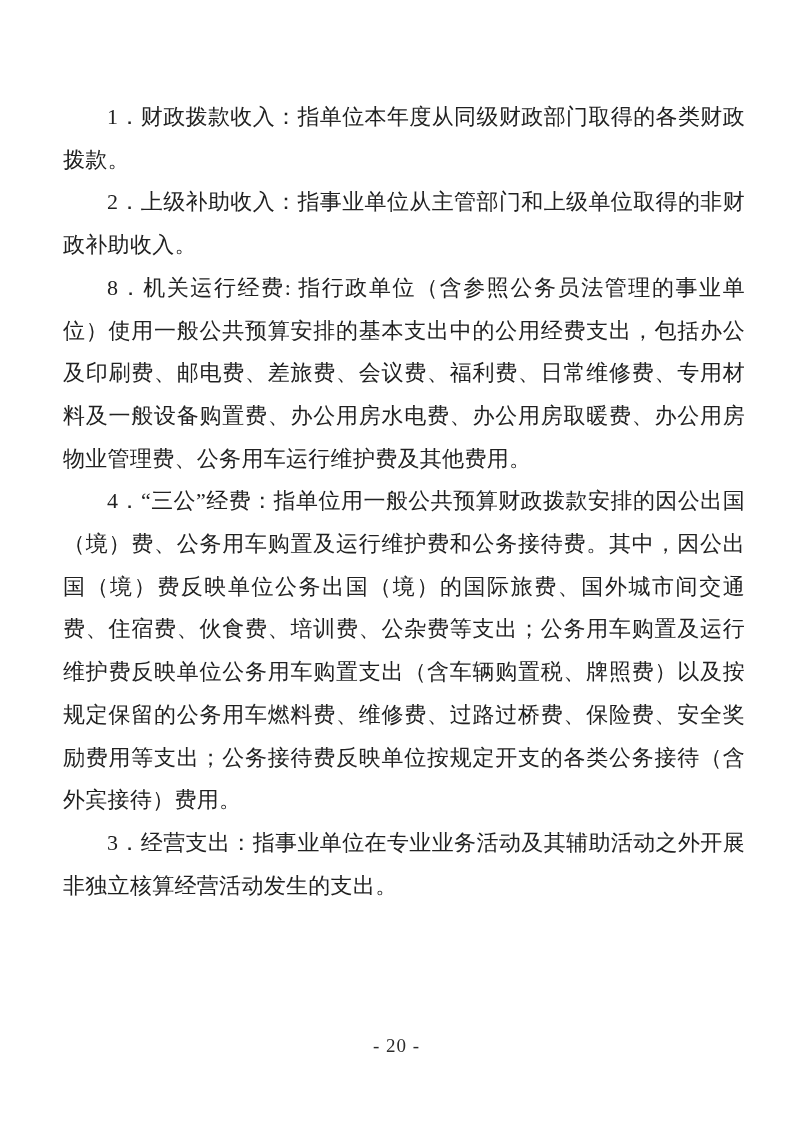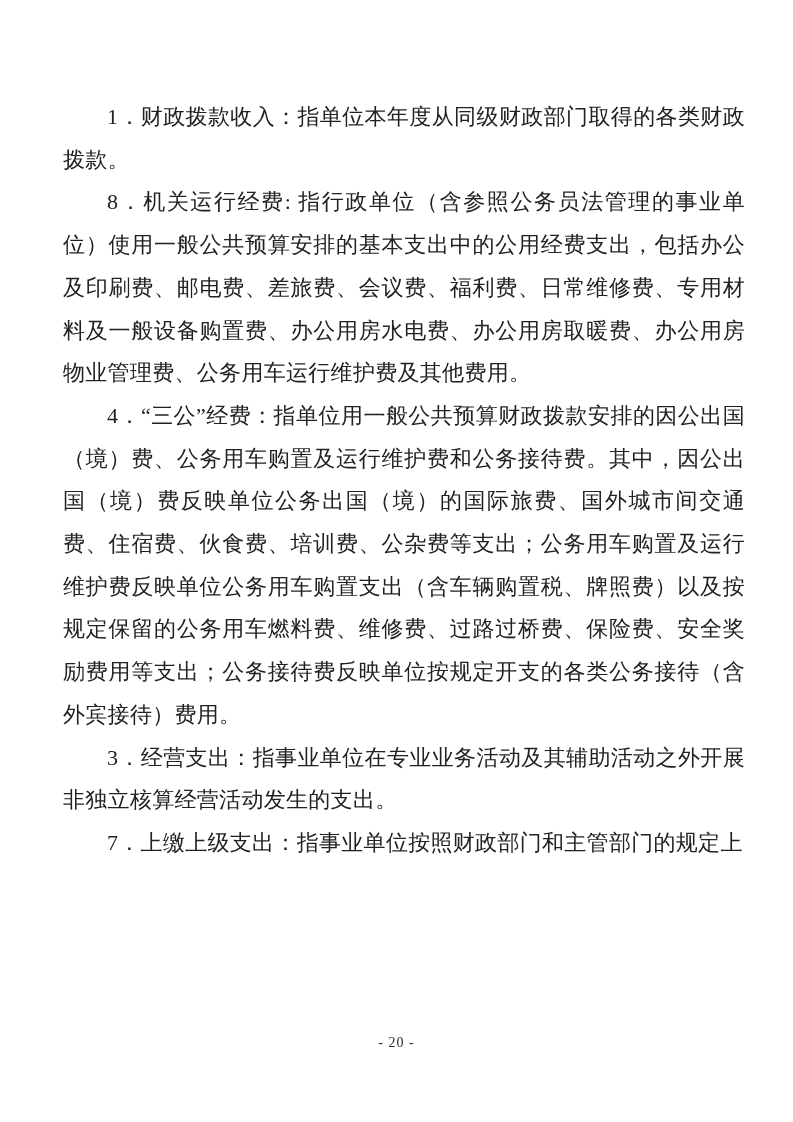--- a/index.html
+++ b/index.html
@@ -34,33 +34,33 @@
       margin: 0;
       padding: 0;
       text-indent: 2em;
     }
     .footer {
       position: absolute;
       left: 0;
       top: 1035px;
       width: 100%;
       text-align: center;
-      font-size: 14px;
+      font-size: 19px;
       color: #2b2b2b;
       letter-spacing: 1px;
       font-family: "Liberation Serif", "DejaVu Serif", serif;
     }
   </style>
 </head>
 <body>
 
 <div class="page">
   <div class="content">
     <p>1．财政拨款收入：指单位本年度从同级财政部门取得的各类财政拨款。</p>
+    <p>2．上级补助收入：指事业单位从主管部门和上级单位取得的非财政补助收入。</p>
     <p>8．机关运行经费: 指行政单位（含参照公务员法管理的事业单位）使用一般公共预算安排的基本支出中的公用经费支出，包括办公及印刷费、邮电费、差旅费、会议费、福利费、日常维修费、专用材料及一般设备购置费、办公用房水电费、办公用房取暖费、办公用房物业管理费、公务用车运行维护费及其他费用。</p>
     <p>4．“三公”经费：指单位用一般公共预算财政拨款安排的因公出国（境）费、公务用车购置及运行维护费和公务接待费。其中，因公出国（境）费反映单位公务出国（境）的国际旅费、国外城市间交通费、住宿费、伙食费、培训费、公杂费等支出；公务用车购置及运行维护费反映单位公务用车购置支出（含车辆购置税、牌照费）以及按规定保留的公务用车燃料费、维修费、过路过桥费、保险费、安全奖励费用等支出；公务接待费反映单位按规定开支的各类公务接待（含外宾接待）费用。</p>
     <p>3．经营支出：指事业单位在专业业务活动及其辅助活动之外开展非独立核算经营活动发生的支出。</p>
-    <p>7．上缴上级支出：指事业单位按照财政部门和主管部门的规定上</p>
   </div>
   <div class="footer">
     <span>- 20 -</span>
   </div>
 </div>
 
 </body></html>

